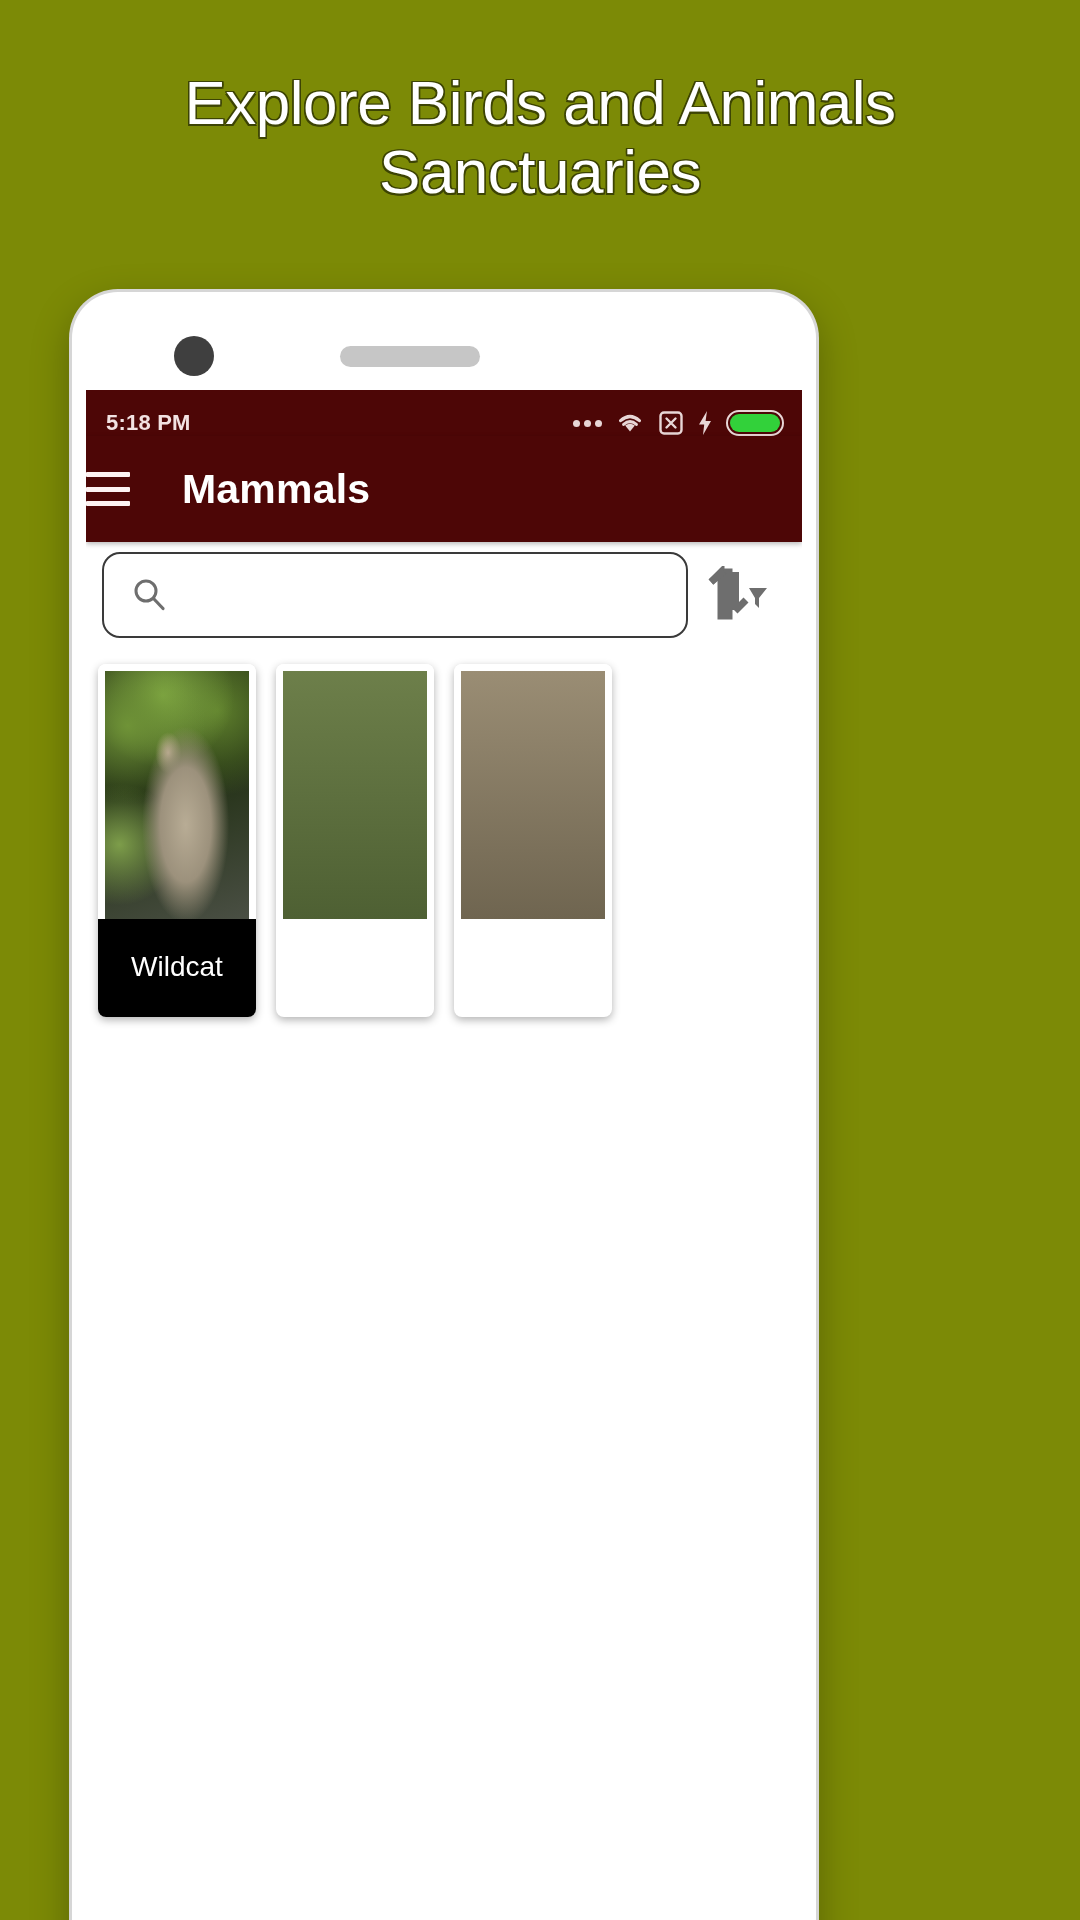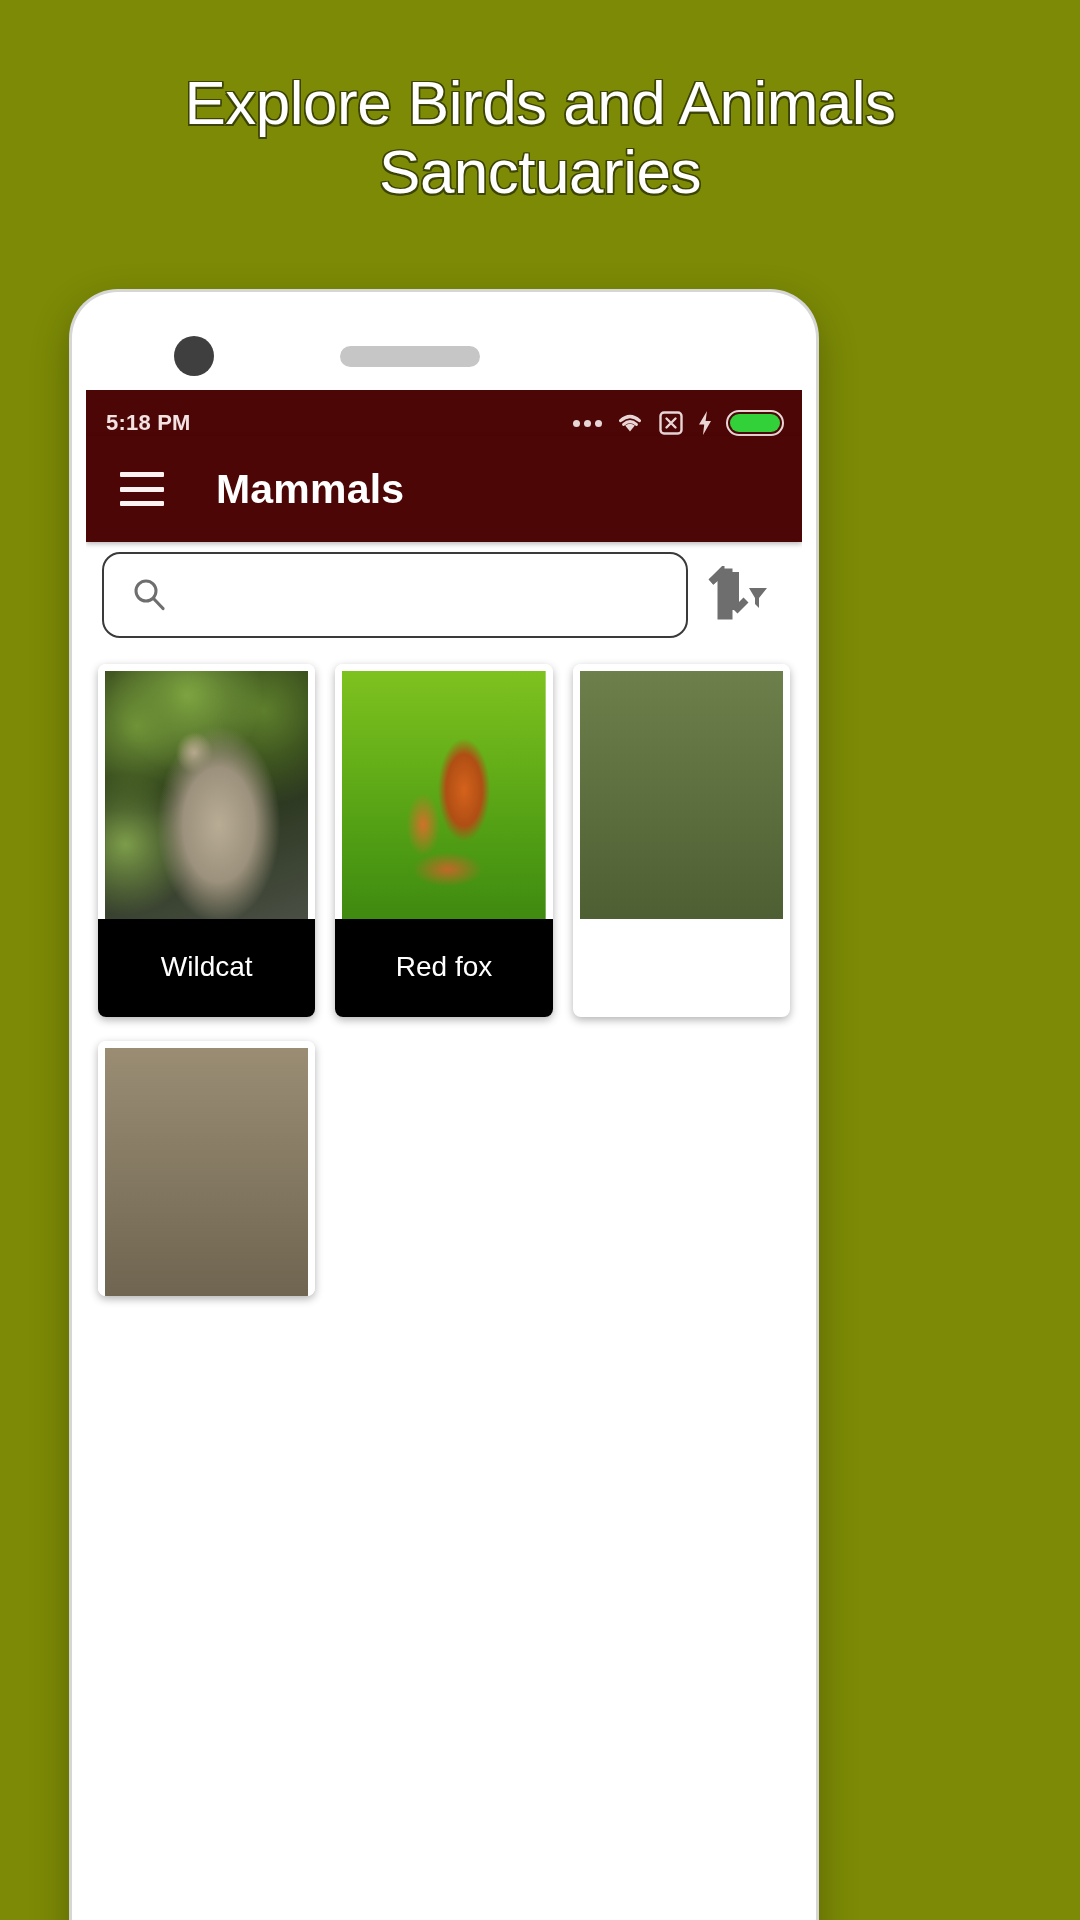--- a/index.html
+++ b/index.html
@@ -129,21 +129,20 @@
     border-radius: 10px;
     background: #32d13a;
   }
 
   
   .app-bar {
     height: 106px;
     background: #4d0606;
     display: flex;
     align-items: center;
-    padding-left: 34px;
     box-shadow: 0 2px 5px rgba(0,0,0,0.28);
     position: relative;
     z-index: 5;
   }
   .hamburger {
     width: 44px;
     height: 34px;
     display: flex;
     flex-direction: column;
     justify-content: space-between;
@@ -205,21 +204,21 @@
 
   
   .grid-scroll {
     background: #ffffff;
     padding: 16px 12px 0 12px;
     height: 1344px;
     overflow: hidden;
   }
   .grid {
     display: grid;
-    grid-template-columns: 1fr 1fr 1fr;
+    grid-template-columns: 1fr 1fr 1fr 1fr;
     gap: 24px 20px;
   }
   .card {
     background: #ffffff;
     border-radius: 8px;
     box-shadow: 0 3px 9px rgba(0,0,0,0.30);
     overflow: hidden;
     cursor: pointer;
   }
   .card-photo-wrap {
@@ -363,26 +362,20 @@
     <div class="grid-scroll">
       <div class="grid">
 
         <div class="card">
           <div class="card-photo-wrap">
             <div class="card-photo ph-wildcat"></div>
           </div>
           <div class="card-label">Wildcat</div>
         </div>
 
-        <div class="card">
-          <div class="card-photo-wrap">
-            <div class="card-photo ph-redfox"></div>
-          </div>
-          <div class="card-label">Red fox</div>
-        </div>
 
 
 
         <div class="card">
           <div class="card-photo-wrap">
             <div class="card-photo ph-row3a"></div>
           </div>
         </div>
 
         <div class="card">

